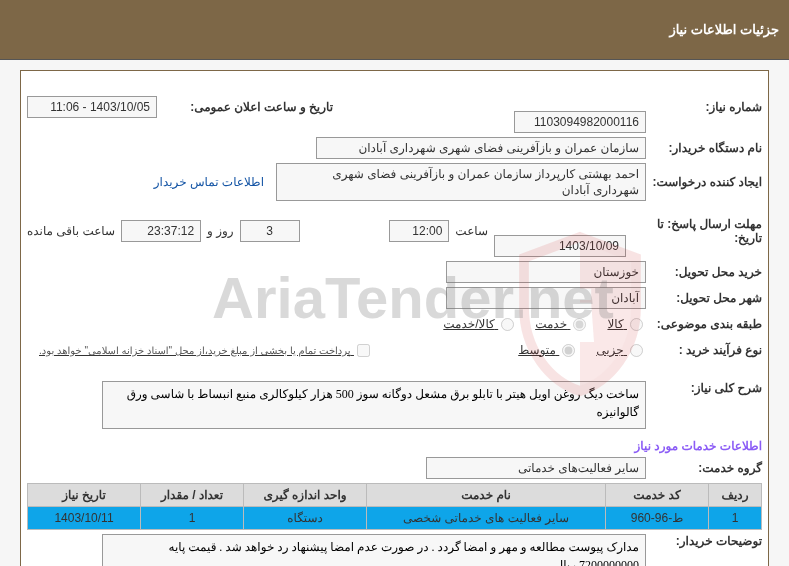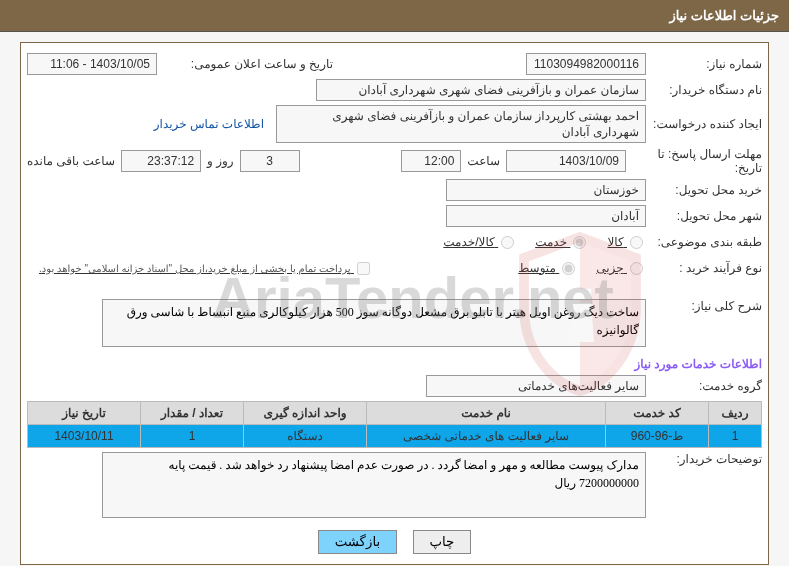--- a/index.html
+++ b/index.html
@@ -13,53 +13,53 @@
   width: 789px;
   padding: 0 0 20px 0;
   box-sizing: border-box;
   position: relative;
   overflow: hidden;
 }
 .title-bar {
   background: #7d6747;
   color: #fff;
   font-weight: bold;
-  padding: 8px 10px;
+  padding: 22px 10px;
   border-bottom: 1px solid #555;
   font-size: 13px;
 }
 .content-area {
   border: 1px solid #7d6747;
   margin: 10px 20px;
   padding: 6px;
   background: #fff;
 }
 .row {
   display: flex;
   align-items: center;
   gap: 6px;
   margin: 4px 0;
   min-height: 22px;
 }
 .lbl {
   width: 110px;
   flex: 0 0 auto;
-  font-weight: normal;
+  font-weight: bold;
   color: #333;
 }
 .val {
   border: 1px solid #999;
   background: #f7f7f7;
   padding: 2px 6px;
   min-width: 40px;
   min-height: 16px;
   line-height: 16px;
   box-sizing: border-box;
 }
-.w120 { width: 120px; }
+.w120 { width: 132px; margin-top: 30px; }
 .w60 { width: 60px; }
 .w80 { width: 80px; }
 .w330 { width: 330px; max-width: 330px; }
 .link { color: #1555a5; cursor: pointer; margin-right: 6px;}
 .radio-group label { margin-left: 12px; text-decoration: underline; }
 input[type=radio], input[type=checkbox] { vertical-align: middle; margin: 0 3px; }
 
 .subtitle {
   font-weight: bold;
   color: #8b5cf6;

